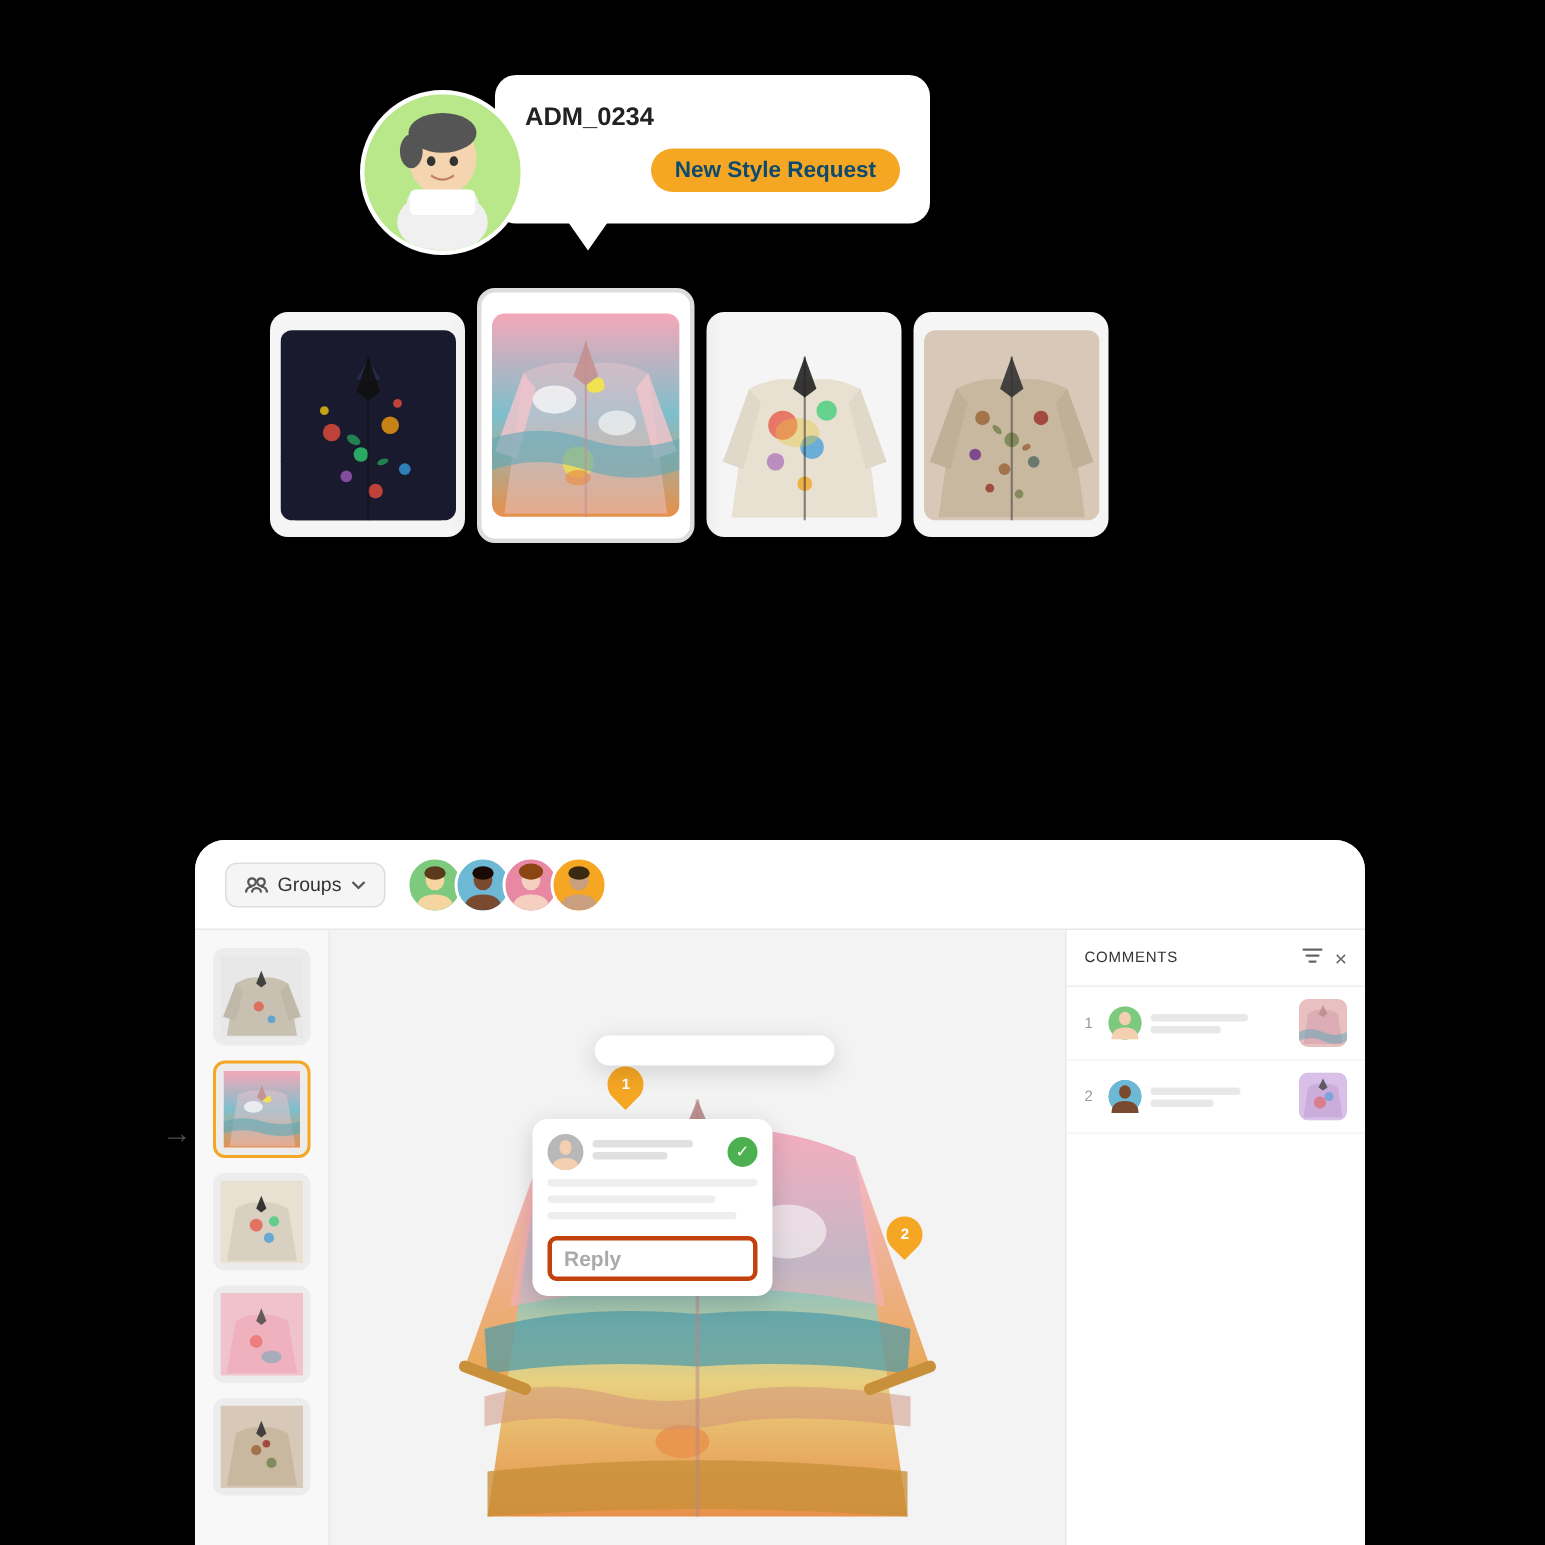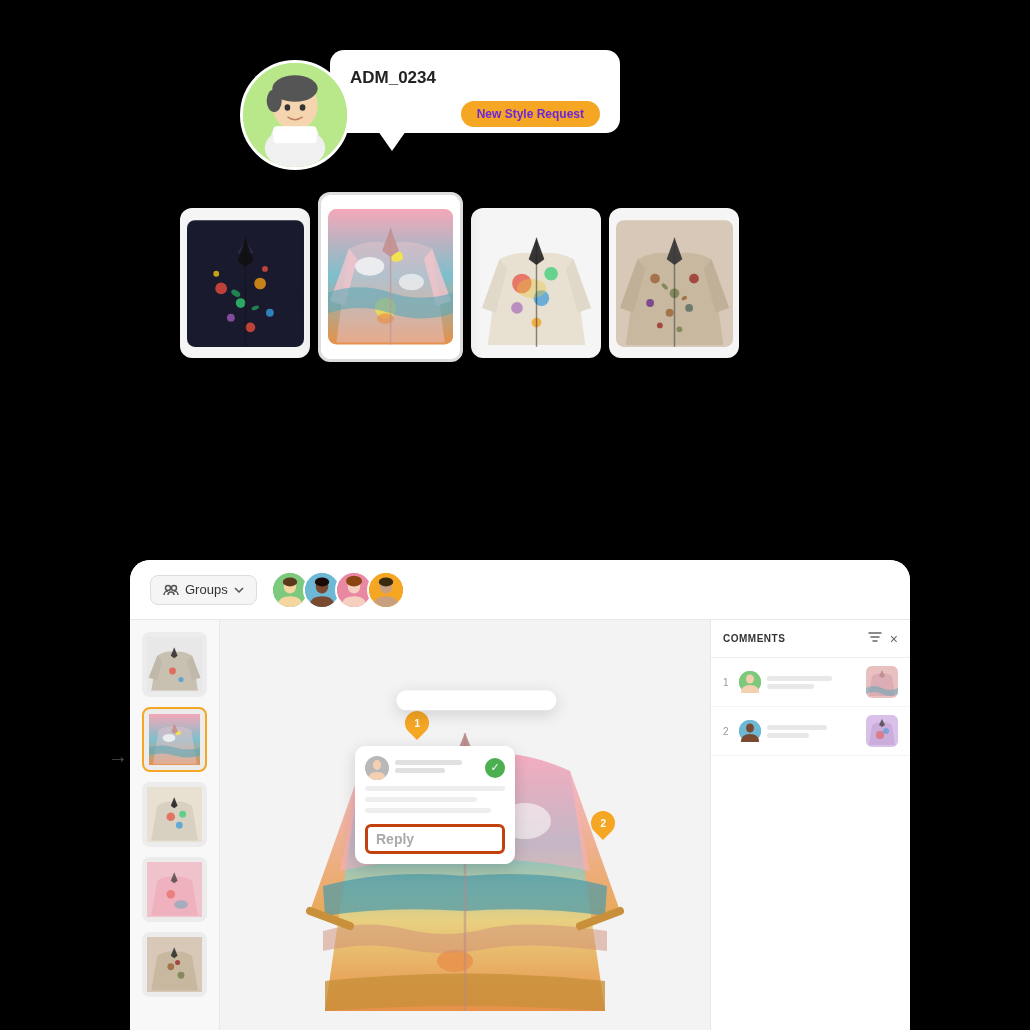--- a/index.html
+++ b/index.html
@@ -37,21 +37,21 @@
     .avatar-circle svg { width: 100%; height: 100%; }
 
     
     .info-card {
       position: absolute;
       top: 10px;
       left: 150px;
       width: 290px;
       background: #fff;
       border-radius: 14px;
-      padding: 18px 20px 4px;
+      padding: 18px 20px 20px;
       box-shadow: 0 8px 32px rgba(0,0,0,0.18);
       z-index: 9;
     }
     .info-card::after {
       content: '';
       position: absolute;
       bottom: -18px;
       left: 48px;
       width: 0; height: 0;
       border-left: 14px solid transparent;
@@ -72,25 +72,25 @@
     }
     .info-line {
       height: 7px;
       border-radius: 4px;
       background: #e0e0e0;
     }
     .info-line.short { width: 55%; }
     .info-line.medium { width: 75%; }
     .new-style-btn {
       background: #f5a623;
-      color: #6d28d9;
+      color: #0c4a6e;
       border: none;
       border-radius: 20px;
       padding: 6px 16px;
-      font-size: 12px;
+      font-size: 15px;
       font-weight: 600;
       cursor: pointer;
       float: right;
     }
 
     
     .jacket-row {
       position: absolute;
       top: 158px;
       left: 0;
@@ -329,21 +329,21 @@
     }
     .comments-header {
       display: flex;
       align-items: center;
       justify-content: space-between;
       padding: 10px 12px;
       border-bottom: 1px solid #eee;
     }
     .comments-title {
       font-size: 10px;
-      font-weight: 700;
+      font-weight: 400;
       color: #333;
       letter-spacing: 0.5px;
     }
     .comments-icons {
       display: flex;
       gap: 8px;
       align-items: center;
     }
     .comment-entry {
       display: flex;

